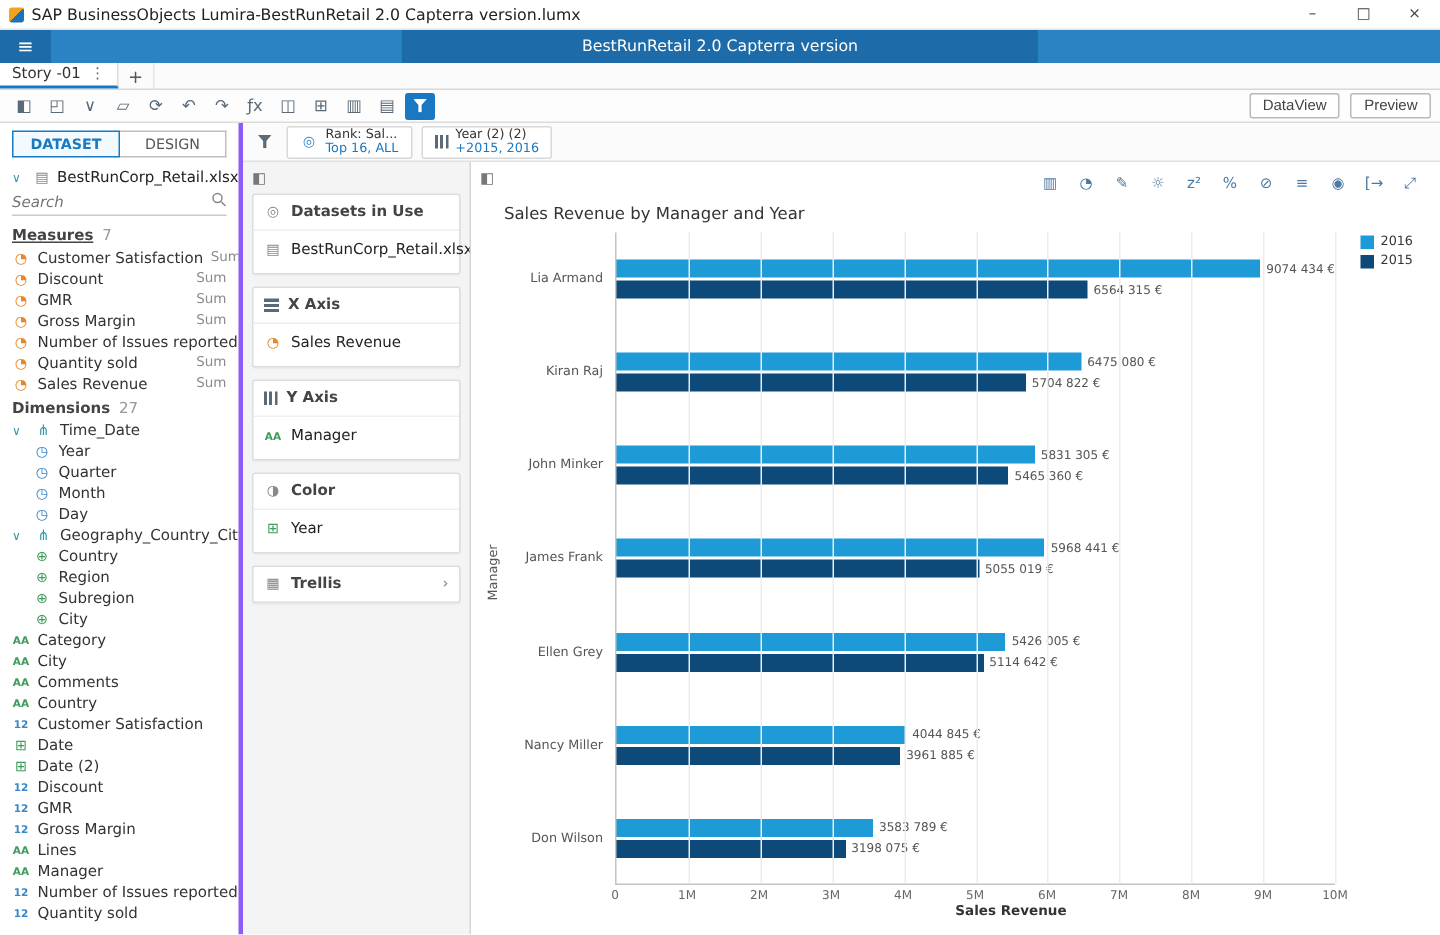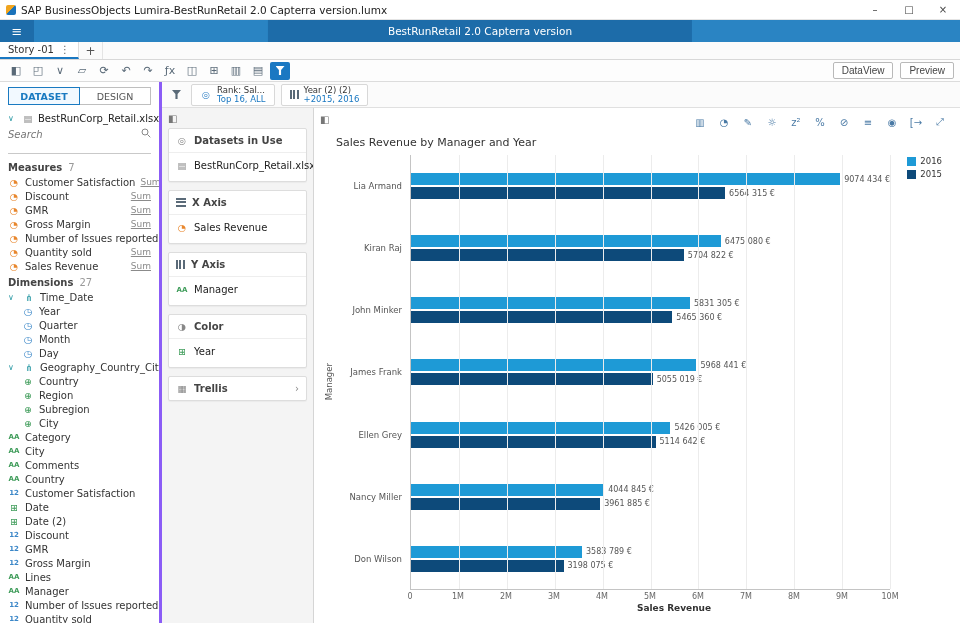--- a/index.html
+++ b/index.html
@@ -51,30 +51,30 @@
   
   .sidebar { width:162px; border-right:3px solid #8b5cf6; background:#fff; overflow:hidden;
     display:flex; flex-direction:column; padding:5px 0 0 0; }
   .seg { display:flex; margin:0 8px 6px 8px; }
   .seg button { flex:1; height:18px; font-size:9.5px; background:#fff; cursor:pointer;
     font-family:inherit; }
   .seg .on  { border:1px solid #1a7ac1; color:#1a7ac1; font-weight:bold; background:#f2f9ff; }
   .seg .off { border:1px solid #bfbfbf; border-left:none; color:#555; }
   .dsrow { display:flex; align-items:center; gap:4px; padding:2px 8px; font-size:10px;
     color:#222; cursor:pointer; }
-  .searchrow { display:flex; align-items:center; margin:2px 8px 4px 8px;
-    border-bottom:1px solid #c9c9c9; padding-bottom:12px; }
+  .searchrow { display:flex; align-items:flex-end; margin:2px 8px 4px 8px;
+    border-bottom:1px solid #c9c9c9; padding-bottom:2px; }
   .searchrow input { flex:1; border:none; outline:none; font-size:10px; font-style:italic;
     color:#555; font-family:inherit; background:transparent; }
   .sechead { display:flex; align-items:center; gap:6px; padding:4px 8px 2px 8px; font-size:10px; }
   .sechead .cnt { color:#999; }
   .fieldlist { }
   .frow { display:flex; align-items:center; gap:5px; padding:1.5px 8px; font-size:10px;
     color:#333; cursor:pointer; white-space:nowrap; }
-  .frow .agg { margin-left:auto; color:#8b8b8b; font-size:9px;text-decoration:underline; }
+  .frow .agg { margin-left:auto; color:#8b8b8b; font-size:9px; }
   .ic { display:inline-flex; width:12px; justify-content:center; font-size:9.5px; flex:0 0 auto; }
   .ic.orange { color:#e8862c; } .ic.blue { color:#3b87c8; } .ic.green { color:#3f9c5a; }
   .ic.teal { color:#2d9aa5; } .ic.gray { color:#888; }
   .lettericon { font-size:7px; font-weight:bold; letter-spacing:0; width:12px; text-align:center;
     flex:0 0 auto; }
   .exp { color:#2d9aa5; font-size:8px; width:10px; flex:0 0 auto; }
 
   
   .rightcol { flex:1; display:flex; flex-direction:column; min-width:0; }
   .filterrow { height:26px; background:#fbfbfb; border-bottom:1px solid #e0e0e0;
@@ -224,21 +224,21 @@
       <div class="searchrow">
         <input placeholder="Search" style="">
         <span>
           <svg width="10" height="10" viewBox="0 0 10 10">
               <circle cx="4" cy="4" r="3" fill="none" stroke="#888"></circle>
               <line x1="6.5" y1="6.5" x2="9.3" y2="9.3" stroke="#888"></line>
             </svg>
         </span>
       </div>
       <div class="sechead">
-        <span style="font-weight:bold;color:#444;">Measures</span>
+        <span style="font-weight:bold;color:#444;text-decoration:underline;">Measures</span>
         <span class="cnt">7</span>
       </div>
       <div class="fieldlist" id="measures-list">
           <div class="frow">
             <span class="ic orange">◔</span>
             <span>Customer Satisfaction</span>
             <span class="agg">Sum</span>
           </div>
           <div class="frow">
             <span class="ic orange">◔</span>

